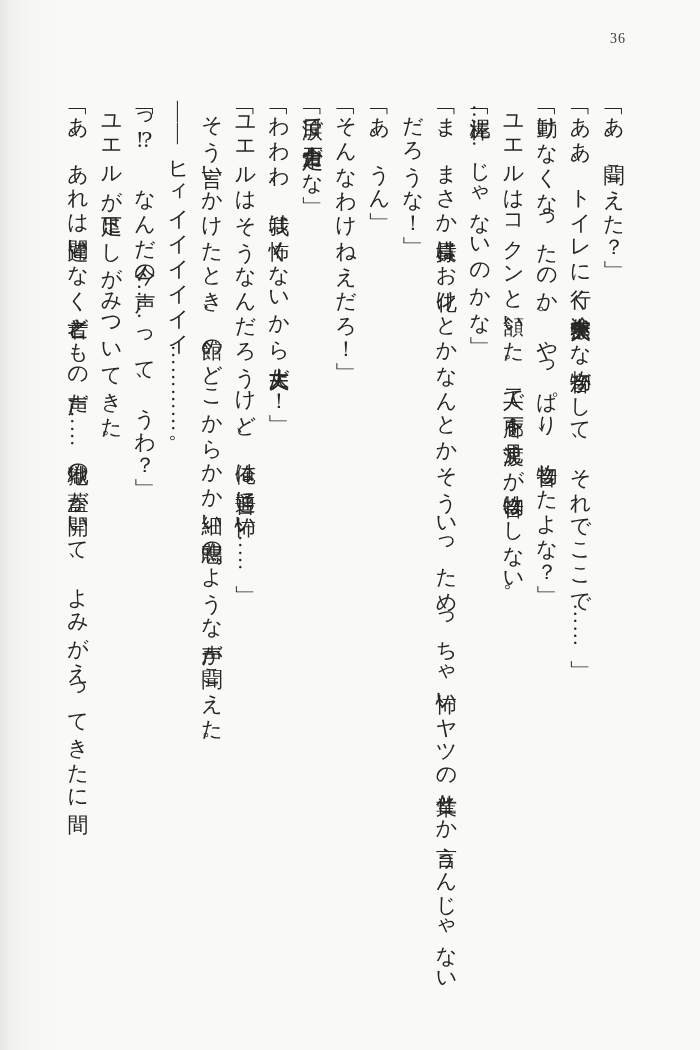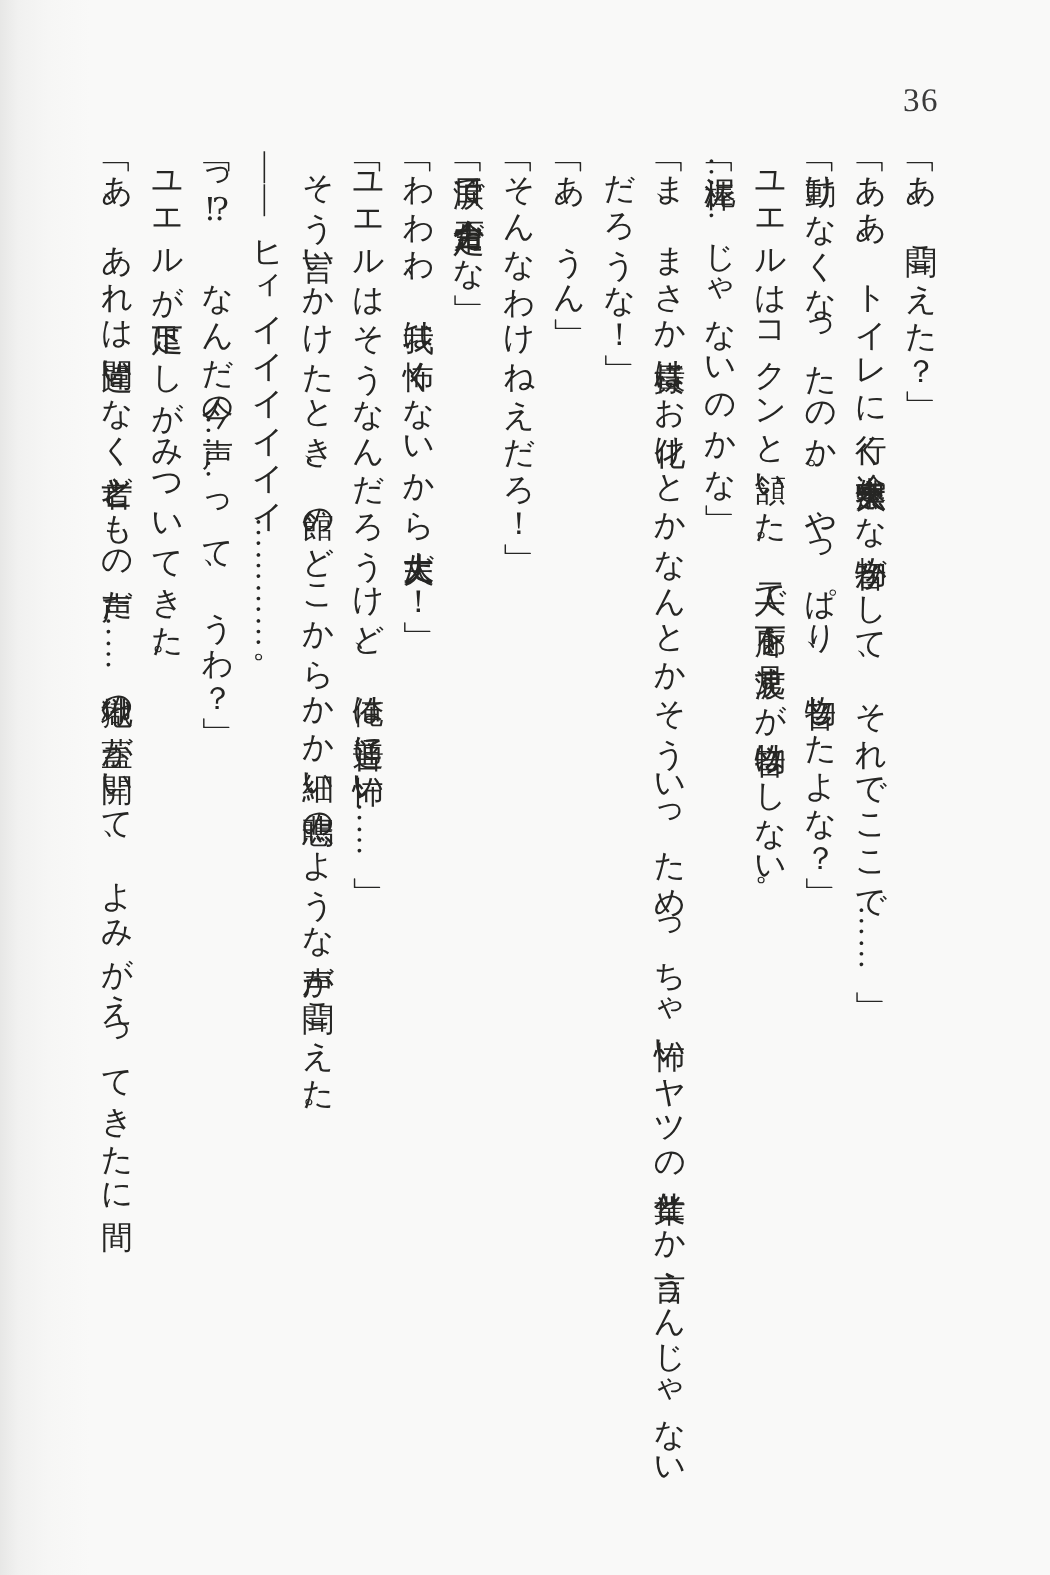--- a/index.html
+++ b/index.html
@@ -20,24 +20,24 @@
     background: linear-gradient(90deg,
       #e7e7e6 0px,
       #f1f1f0 12px,
       #f6f6f5 32px,
       #f9f9f8 60px,
       #f9f9f8 100%);
     font-family: "Liberation Serif", "DejaVu Serif", serif;
   }
   .page-number {
     position: absolute;
-    top: 56px;
+    top: 32px;
     right: 74px;
     font-family: "Liberation Serif", "DejaVu Serif", serif;
-    font-size: 22px;
+    font-size: 14px;
     line-height: 1;
     letter-spacing: 1px;
     color: #3b3b3b;
   }
   
   .text-area {
     position: absolute;
     top: 101px;
     right: 70px;
     height: 886px;

